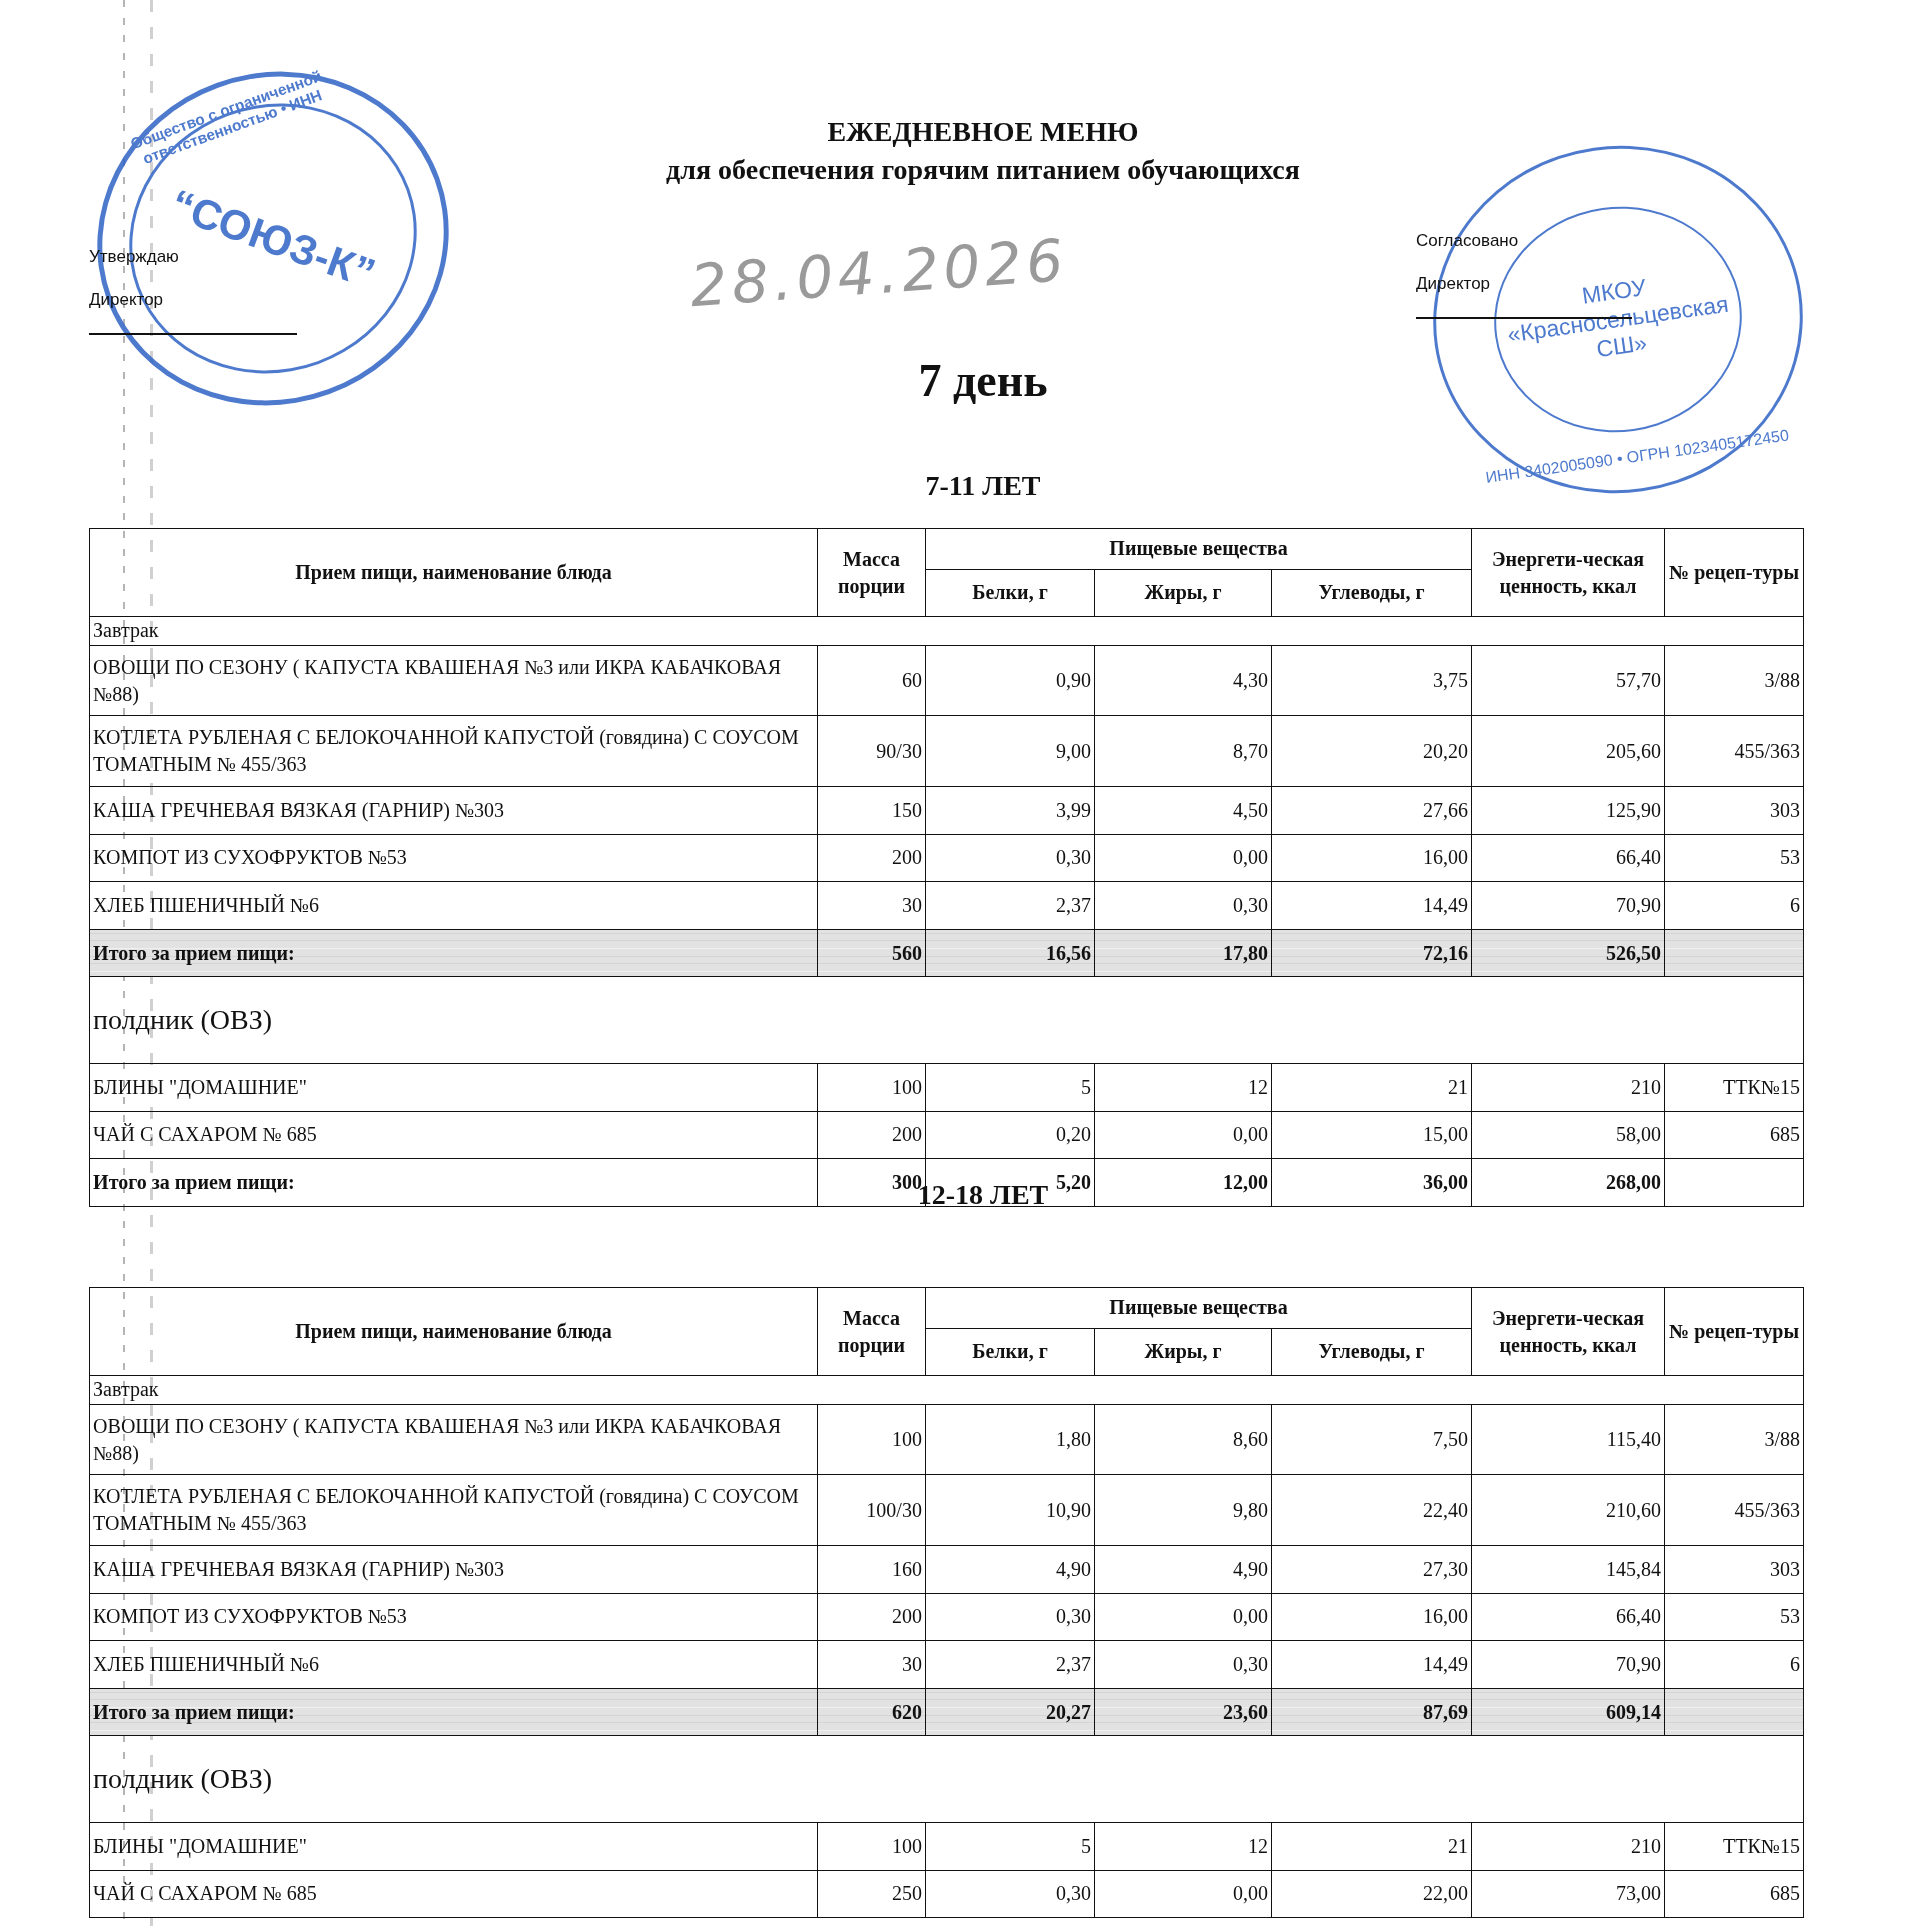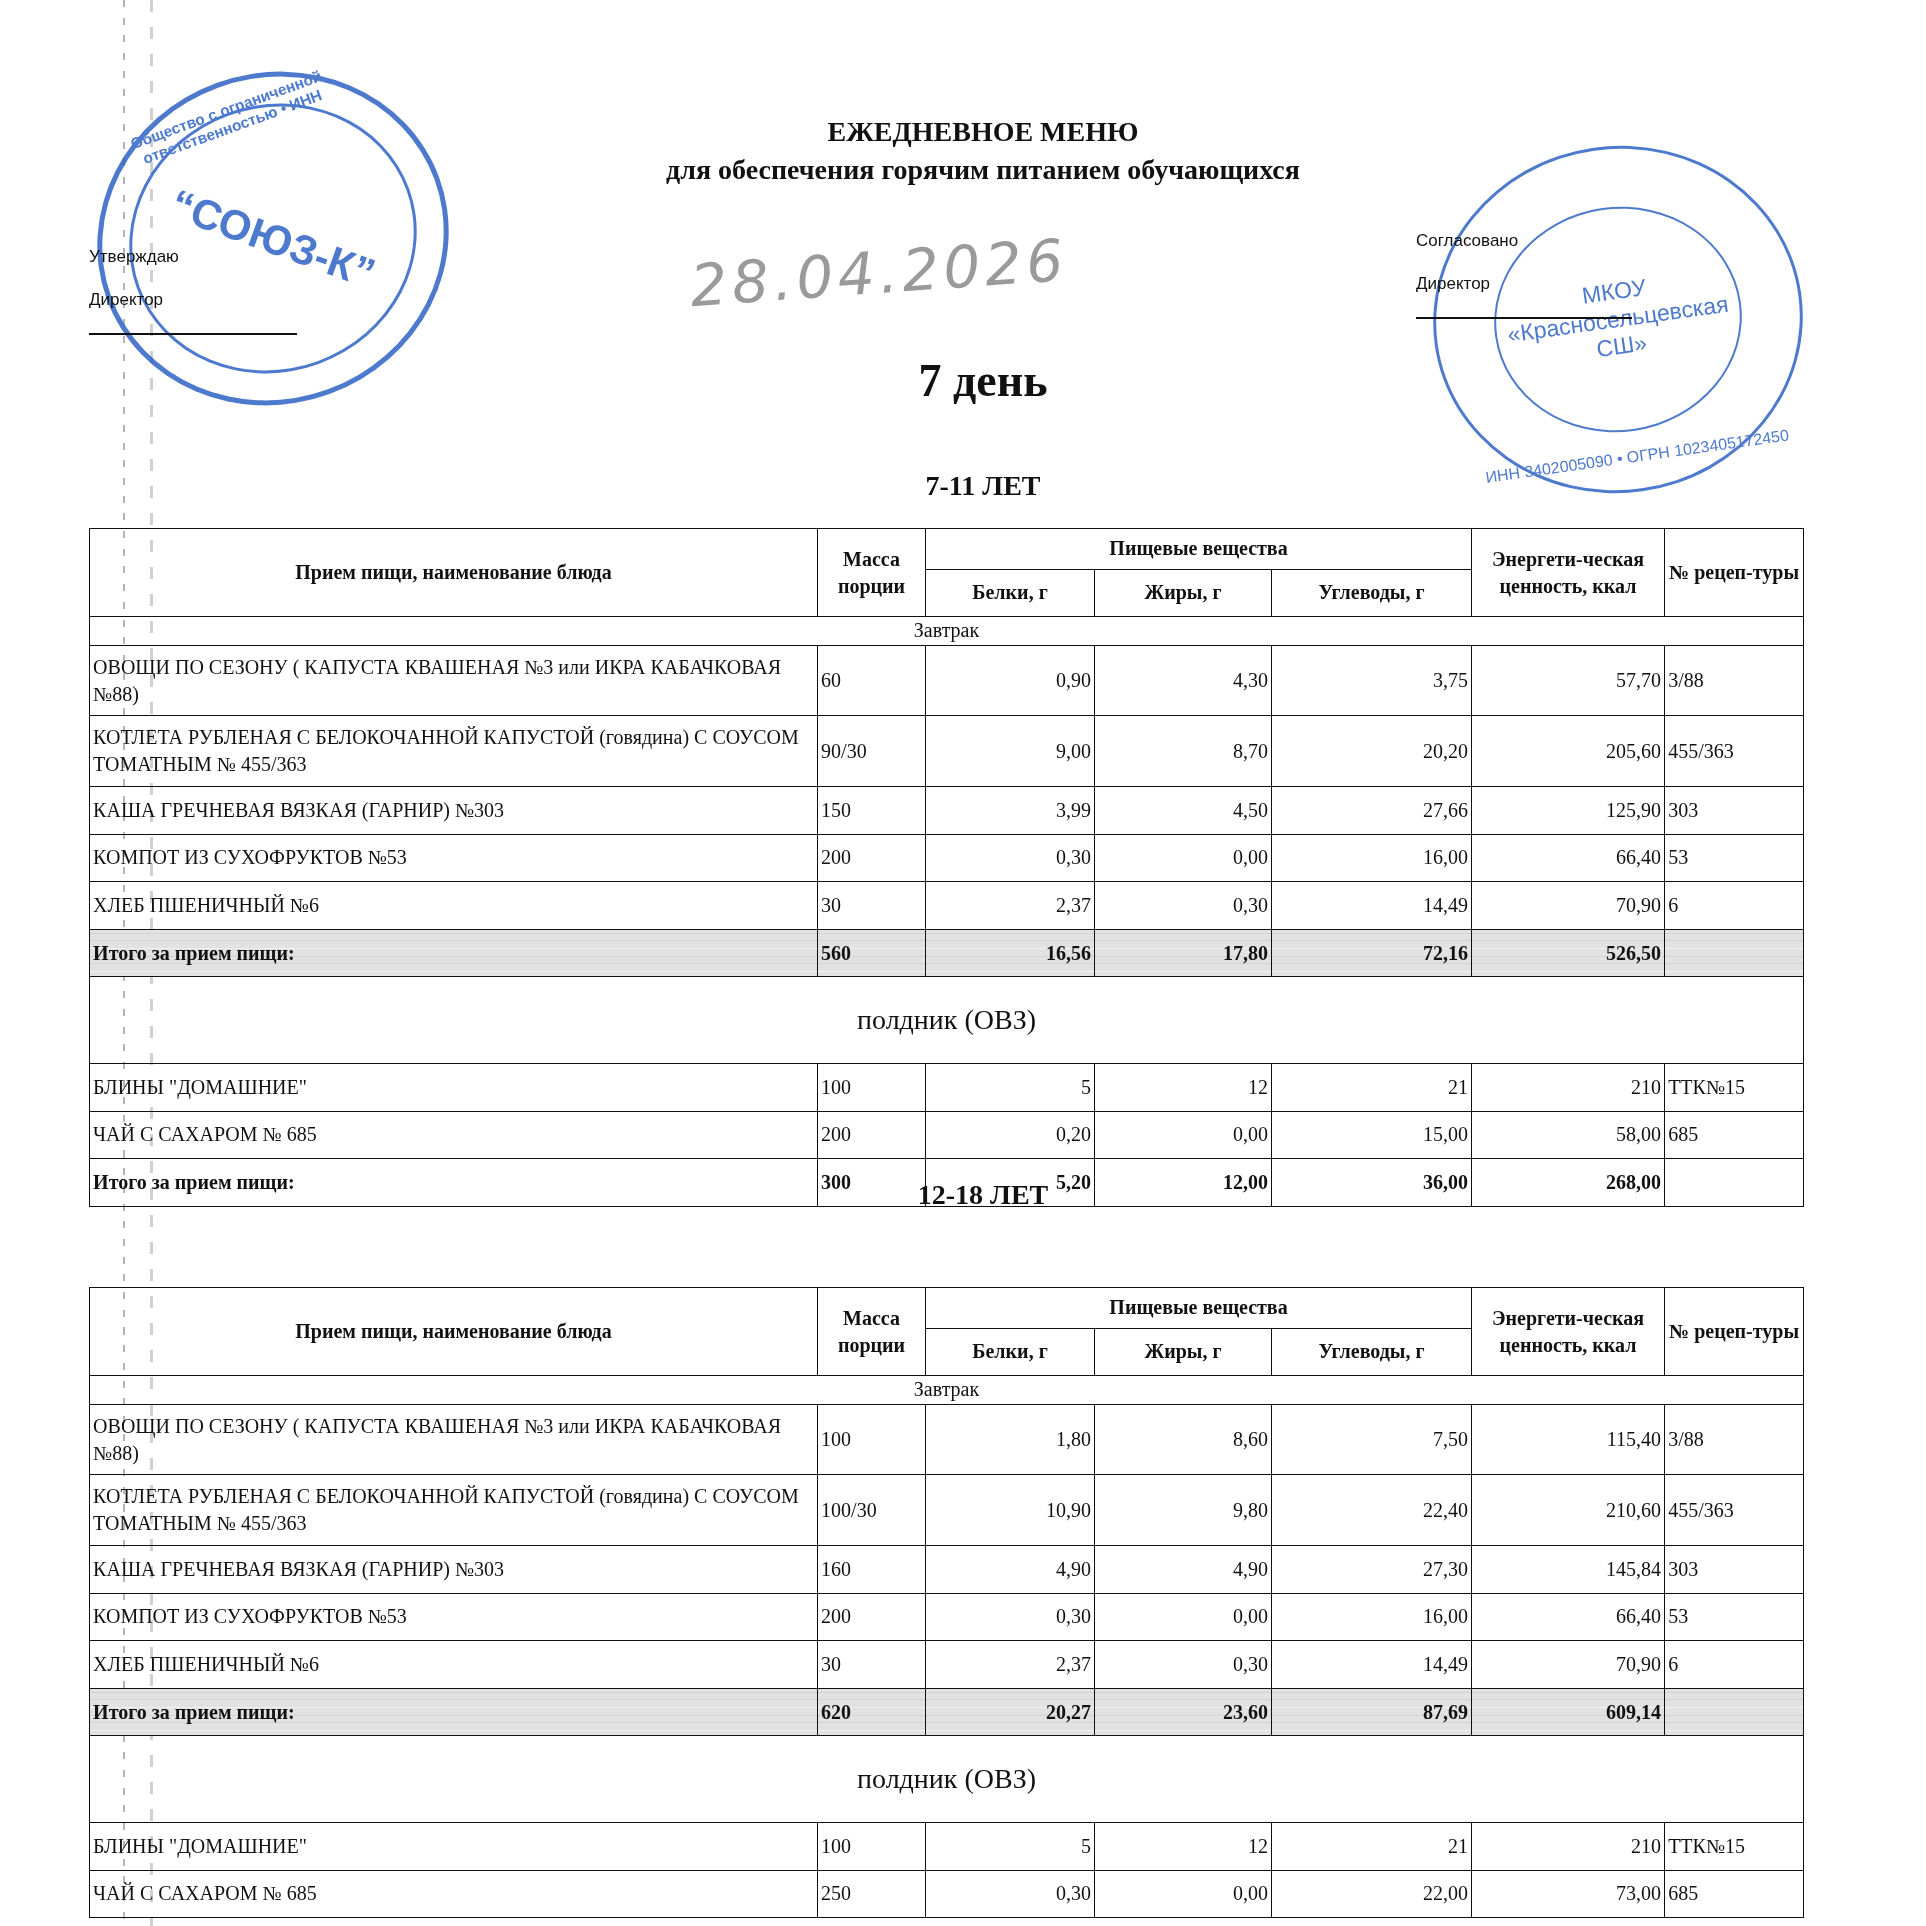--- a/index.html
+++ b/index.html
@@ -61,22 +61,22 @@
   table.menu th { font-weight: bold; text-align: center; line-height: 1.35; }
   table.menu col.c-name { width: 728px; }
   table.menu col.c-mass { width: 108px; }
   table.menu col.c-prot { width: 169px; }
   table.menu col.c-fat  { width: 177px; }
   table.menu col.c-carb { width: 200px; }
   table.menu col.c-kcal { width: 193px; }
   table.menu col.c-rec  { width: 139px; }
   table.menu td.name { text-align: left; line-height: 1.35; }
   table.menu td.num { text-align: right; }
-  table.menu td.ctr { text-align: left; }
-  table.menu tr.section td { text-align: center; font-size: 20px; border-left: 1.9px solid #111; border-right: 1.9px solid #111; }
+  table.menu td.ctr { text-align: right; }
+  table.menu tr.section td { font-size: 20px; border-left: 1.9px solid #111; border-right: 1.9px solid #111; }
   table.menu tr.section.big td { font-weight: normal; font-size: 28px; height: 81px; }
   table.menu tr.total td { font-weight: bold; }
   table.menu tr.total.shaded td {
     background: repeating-linear-gradient(0deg, #d4d4d4 0 1.2px, #f0f0f0 1.2px 2.3px);
   }
   table.menu thead th.hdr-top { height: 35px; }
   table.menu thead th.hdr-bot { height: 42px; }
   table.menu tbody tr.item td { height: 42px; }
   table.menu tbody tr.item.two-line td { height: 65px; }
 </style>

